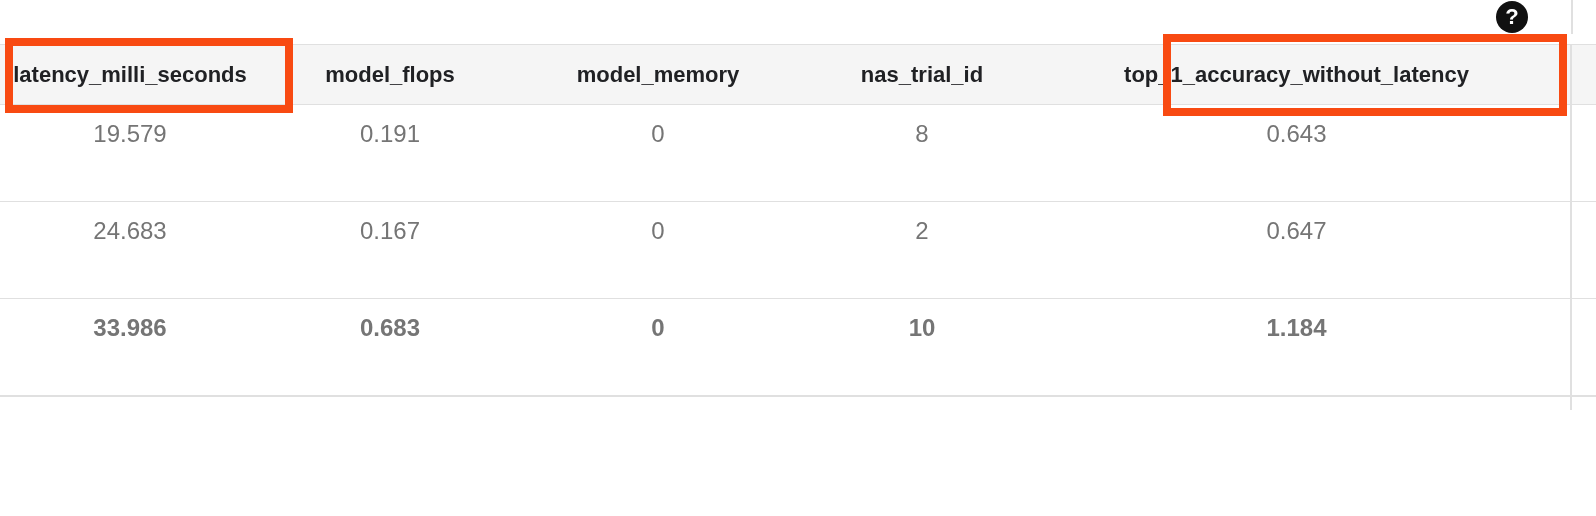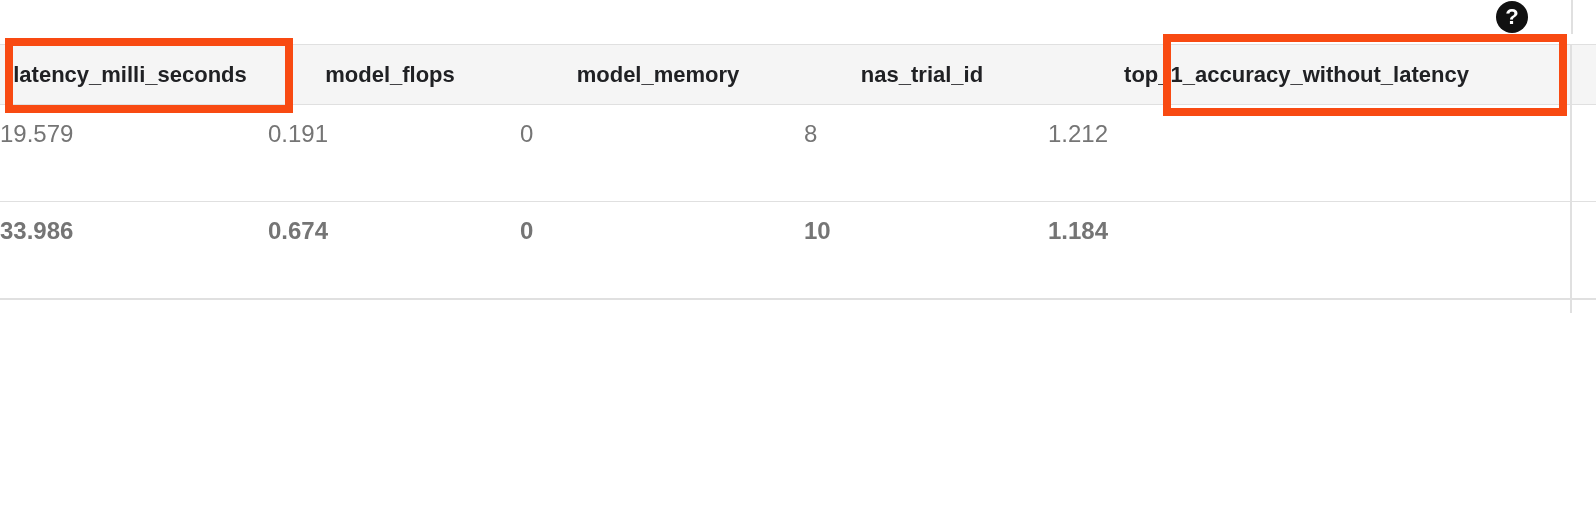--- a/index.html
+++ b/index.html
@@ -80,21 +80,21 @@
     vertical-align: middle;
     white-space: nowrap;
     cursor: pointer;
   }
   tbody td {
     height: 97px;
     border-bottom: 1px solid var(--border);
     color: var(--cell-text);
     font-size: 24px;
     font-weight: 400;
-    text-align: left;
+    text-align: center;
     padding-right: 8px;
     padding-top: 15px;
     vertical-align: top;
     white-space: nowrap;
     background: var(--page-bg);
   }
   thead th:nth-child(5), tbody td:nth-child(5) { padding-right: 25px; }
   
   thead th:nth-child(6), tbody td:nth-child(6) {
     border-left: 2px solid var(--border);
@@ -145,26 +145,34 @@
           <th>top_1_accuracy_without_latency</th>
           <th></th>
         </tr>
     </thead>
     <tbody>
         <tr>
           <td>19.579</td>
           <td>0.191</td>
           <td>0</td>
           <td>8</td>
-          <td>1.212</td>
+          <td>0.643</td>
+          <td></td>
+        </tr>
+        <tr>
+          <td>24.683</td>
+          <td>0.167</td>
+          <td>0</td>
+          <td>2</td>
+          <td>0.647</td>
           <td></td>
         </tr>
         <tr class="last-row">
           <td>33.986</td>
-          <td>0.674</td>
+          <td>0.683</td>
           <td>0</td>
           <td>10</td>
           <td>1.184</td>
           <td></td>
         </tr>
         <tr class="stub-row">
           <td></td>
           <td></td>
           <td></td>
           <td></td>

